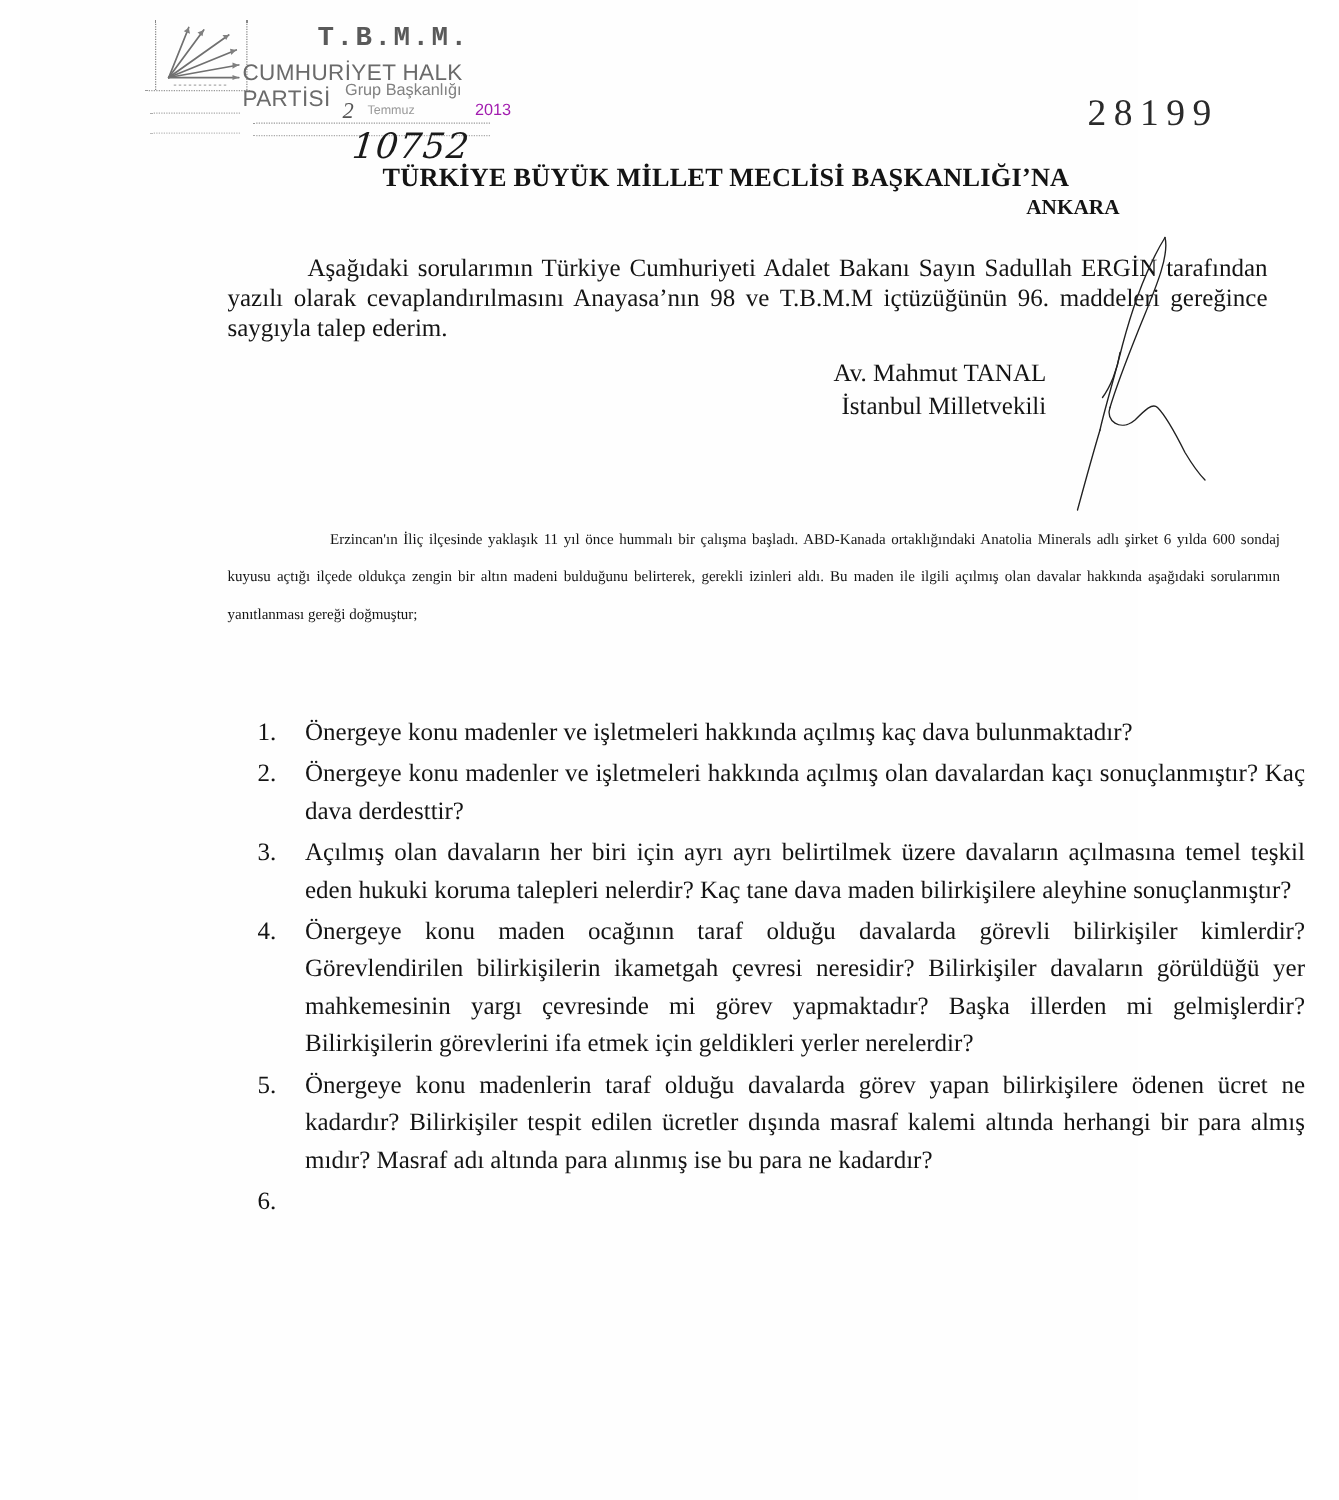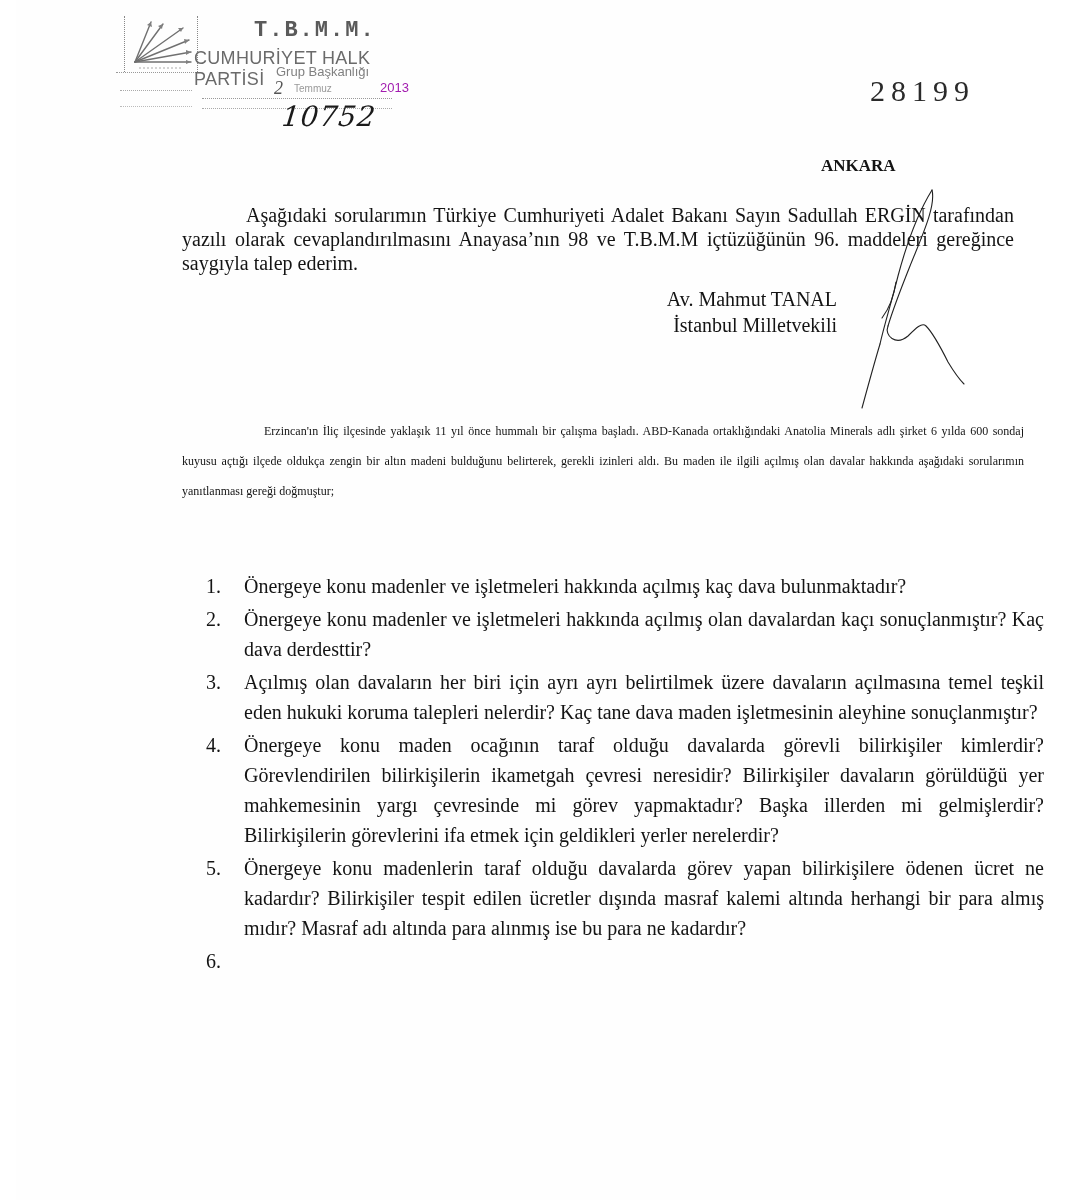--- a/index.html
+++ b/index.html
@@ -269,20 +269,21 @@
       <span class="d-day">2</span>
       <span class="d-month">Temmuz</span>
       <span class="d-year">2013</span>
     </div>
     <div class="stamp-no-row"></div>
     <div class="stamp-handnumber">10752</div>
   </div>
 
   <div class="reg-number">28199</div>
 
+  <div class="heading">TÜRKİYE BÜYÜK MİLLET MECLİSİ BAŞKANLIĞI’NA</div>
   <div class="heading-city">ANKARA</div>
 
   <p class="intro" style="margin:0;">Aşağıdaki sorularımın Türkiye Cumhuriyeti Adalet Bakanı Sayın Sadullah ERGİN tarafından yazılı olarak cevaplandırılmasını Anayasa’nın 98 ve T.B.M.M içtüzüğünün 96. maddeleri gereğince saygıyla talep ederim.</p>
 
   <div class="signer">
     <div>Av. Mahmut TANAL</div>
     <div>İstanbul Milletvekili</div>
   </div>
 
   <svg class="sig-scribble" viewBox="0 0 150 230" width="150" height="230">
@@ -301,21 +302,21 @@
     <li>
       <span class="q-num">1.</span>
       <span>Önergeye konu madenler ve işletmeleri hakkında açılmış kaç dava bulunmaktadır?</span>
     </li>
     <li>
       <span class="q-num">2.</span>
       <span>Önergeye konu madenler ve işletmeleri hakkında açılmış olan davalardan kaçı sonuçlanmıştır? Kaç dava derdesttir?</span>
     </li>
     <li>
       <span class="q-num">3.</span>
-      <span>Açılmış olan davaların her biri için ayrı ayrı belirtilmek üzere davaların açılmasına temel teşkil eden hukuki koruma talepleri nelerdir? Kaç tane dava maden işletmesinin aleyhine sonuçlanmıştır?</span>
+      <span>Açılmış olan davaların her biri için ayrı ayrı belirtilmek üzere davaların açılmasına temel teşkil eden hukuki koruma talepleri nelerdir? Kaç tane dava maden bilirkişilere aleyhine sonuçlanmıştır?</span>
     </li>
     <li>
       <span class="q-num">4.</span>
       <span>Önergeye konu maden ocağının taraf olduğu davalarda görevli bilirkişiler kimlerdir? Görevlendirilen bilirkişilerin ikametgah çevresi neresidir? Bilirkişiler davaların görüldüğü yer mahkemesinin yargı çevresinde mi görev yapmaktadır? Başka illerden mi gelmişlerdir? Bilirkişilerin görevlerini ifa etmek için geldikleri yerler nerelerdir?</span>
     </li>
     <li>
       <span class="q-num">5.</span>
       <span>Önergeye konu madenlerin taraf olduğu davalarda görev yapan bilirkişilere ödenen ücret ne kadardır? Bilirkişiler tespit edilen ücretler dışında masraf kalemi altında herhangi bir para almış mıdır? Masraf adı altında para alınmış ise bu para ne kadardır?</span>
     </li>
     <li>

